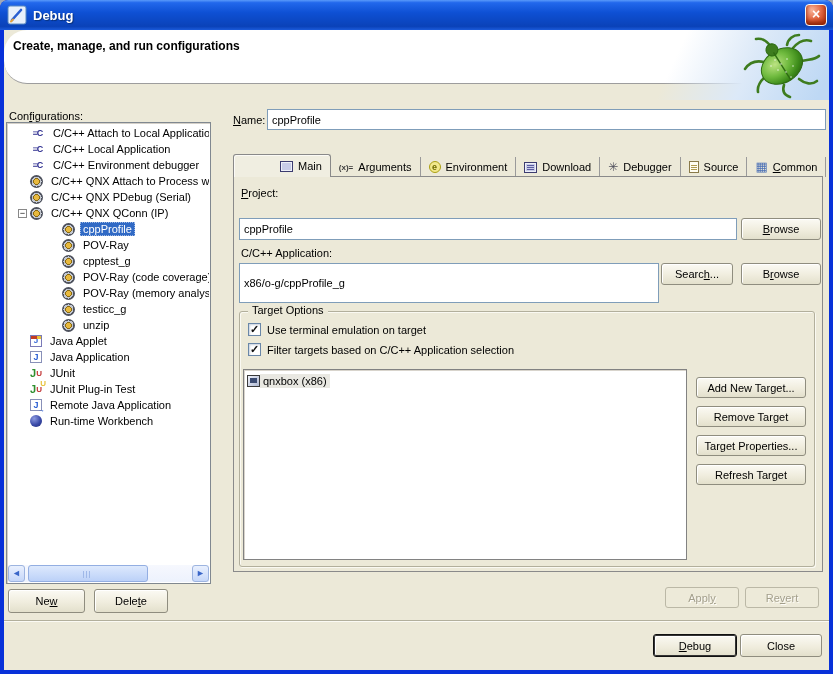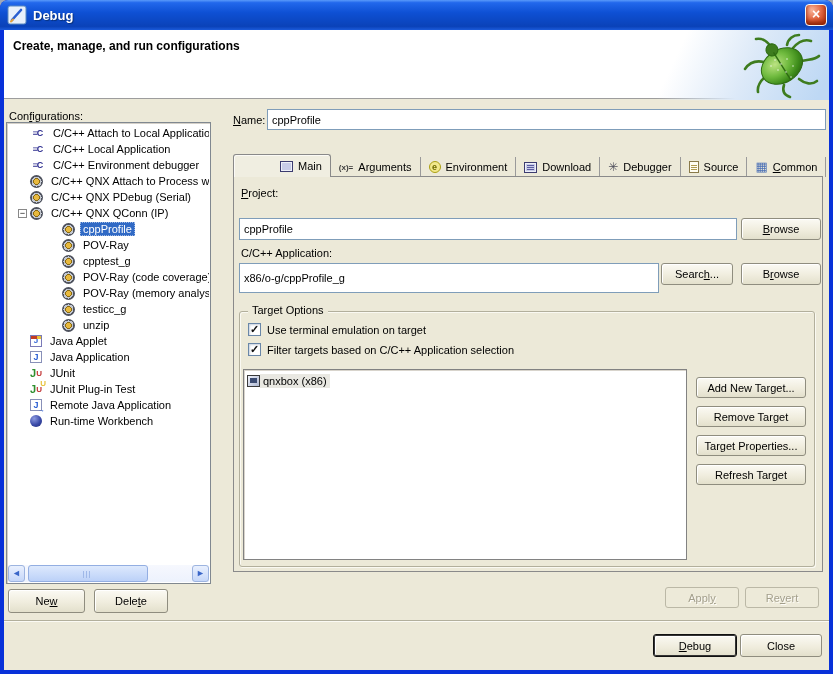--- a/index.html
+++ b/index.html
@@ -17,22 +17,22 @@
     text-shadow: 1px 1px 1px #083078; }
   .dlg-icon { width:20px; height:20px; flex:none; }
   .close-btn { position:absolute; right:6px; top:4px; width:22px; height:22px; border-radius:4px;
     border:1px solid #F8F8F8; color:#fff; font-weight:bold; font-size:14px; line-height:19px; text-align:center;
     background: radial-gradient(circle at 30% 25%, #F8B49A, #E2653F 48%, #BE3813 85%);
     box-shadow: inset 0 -3px 4px #8E2508; cursor:default; }
 
   .content { position:absolute; left:4px; top:30px; width:825px; height:640px; background:#ECE9D8; }
 
   
-  .header { position:absolute; left:0; top:0; width:825px; height:69px; background:#fff;
-            border-bottom:1px solid #9D9D9D; }
+  .header { position:absolute; left:0; top:0; width:825px; height:54px; background:#fff;
+            border-bottom:1px solid #9D9D9D;border-radius:23px; }
   .header-grad { position:absolute; right:0; top:0; width:215px; height:70px;
     background: linear-gradient(115deg, rgba(255,255,255,0) 30%, #DCE9F8 62%, #BED8F4 95%); }
   .header-title { position:absolute; left:9px; top:9px; font-weight:bold; font-size:12px; }
   .beetle { position:absolute; right:8px; top:2px; }
 
   
   .config-label { position:absolute; left:5px; top:80px; }
   .tree-panel { position:absolute; left:2px; top:92px; width:205px; height:462px;
     background:#fff; border:1px solid #808890; box-shadow: inset 1px 1px 0 #D4D0C8; }
   .tree-rows { position:absolute; left:1px; top:2px; right:1px; bottom:19px; overflow:hidden; }
@@ -124,21 +124,21 @@
   .ic-table::before { content:"▦"; color:#4A6FB5; font-size:13px; line-height:12px; }
   .ic-tools::before { content:"⚒"; color:#8A2F1A; font-size:12px; }
 
   
   .pane { position:absolute; left:229px; top:146px; width:590px; height:396px;
     border:1px solid #8A8A8A; background:#ECE9D8; z-index:1; }
   .project-label { position:absolute; left:7px; top:10px; }
   .project-field { left:5px; top:41px; width:498px; height:22px; }
   .browse1 { left:507px; top:41px; width:80px; height:22px; }
   .app-label { position:absolute; left:7px; top:70px; }
-  .app-field { left:5px; top:86px; width:420px; height:30px; }
+  .app-field { left:5px; top:86px; width:420px; height:40px; }
   .search-btn { left:427px; top:86px; width:72px; height:22px; }
   .browse2 { left:507px; top:86px; width:80px; height:22px; }
 
   .group { position:absolute; left:5px; top:134px; width:576px; height:256px;
     border:1px solid #B2AF9C; border-radius:3px;
     box-shadow: inset 1px 1px 0 #FAF9F2, 1px 1px 0 #FAF9F2; }
   .group-title { position:absolute; top:-8px; left:8px; background:#ECE9D8; padding:0 4px; }
   .cb-row { position:absolute; left:8px; display:flex; align-items:center; gap:6px; }
   .cb1 { top:11px; } .cb2 { top:31px; }
   .cb-box { width:13px; height:13px; flex:none; background:#fff; border:1px solid #6A87A8;

